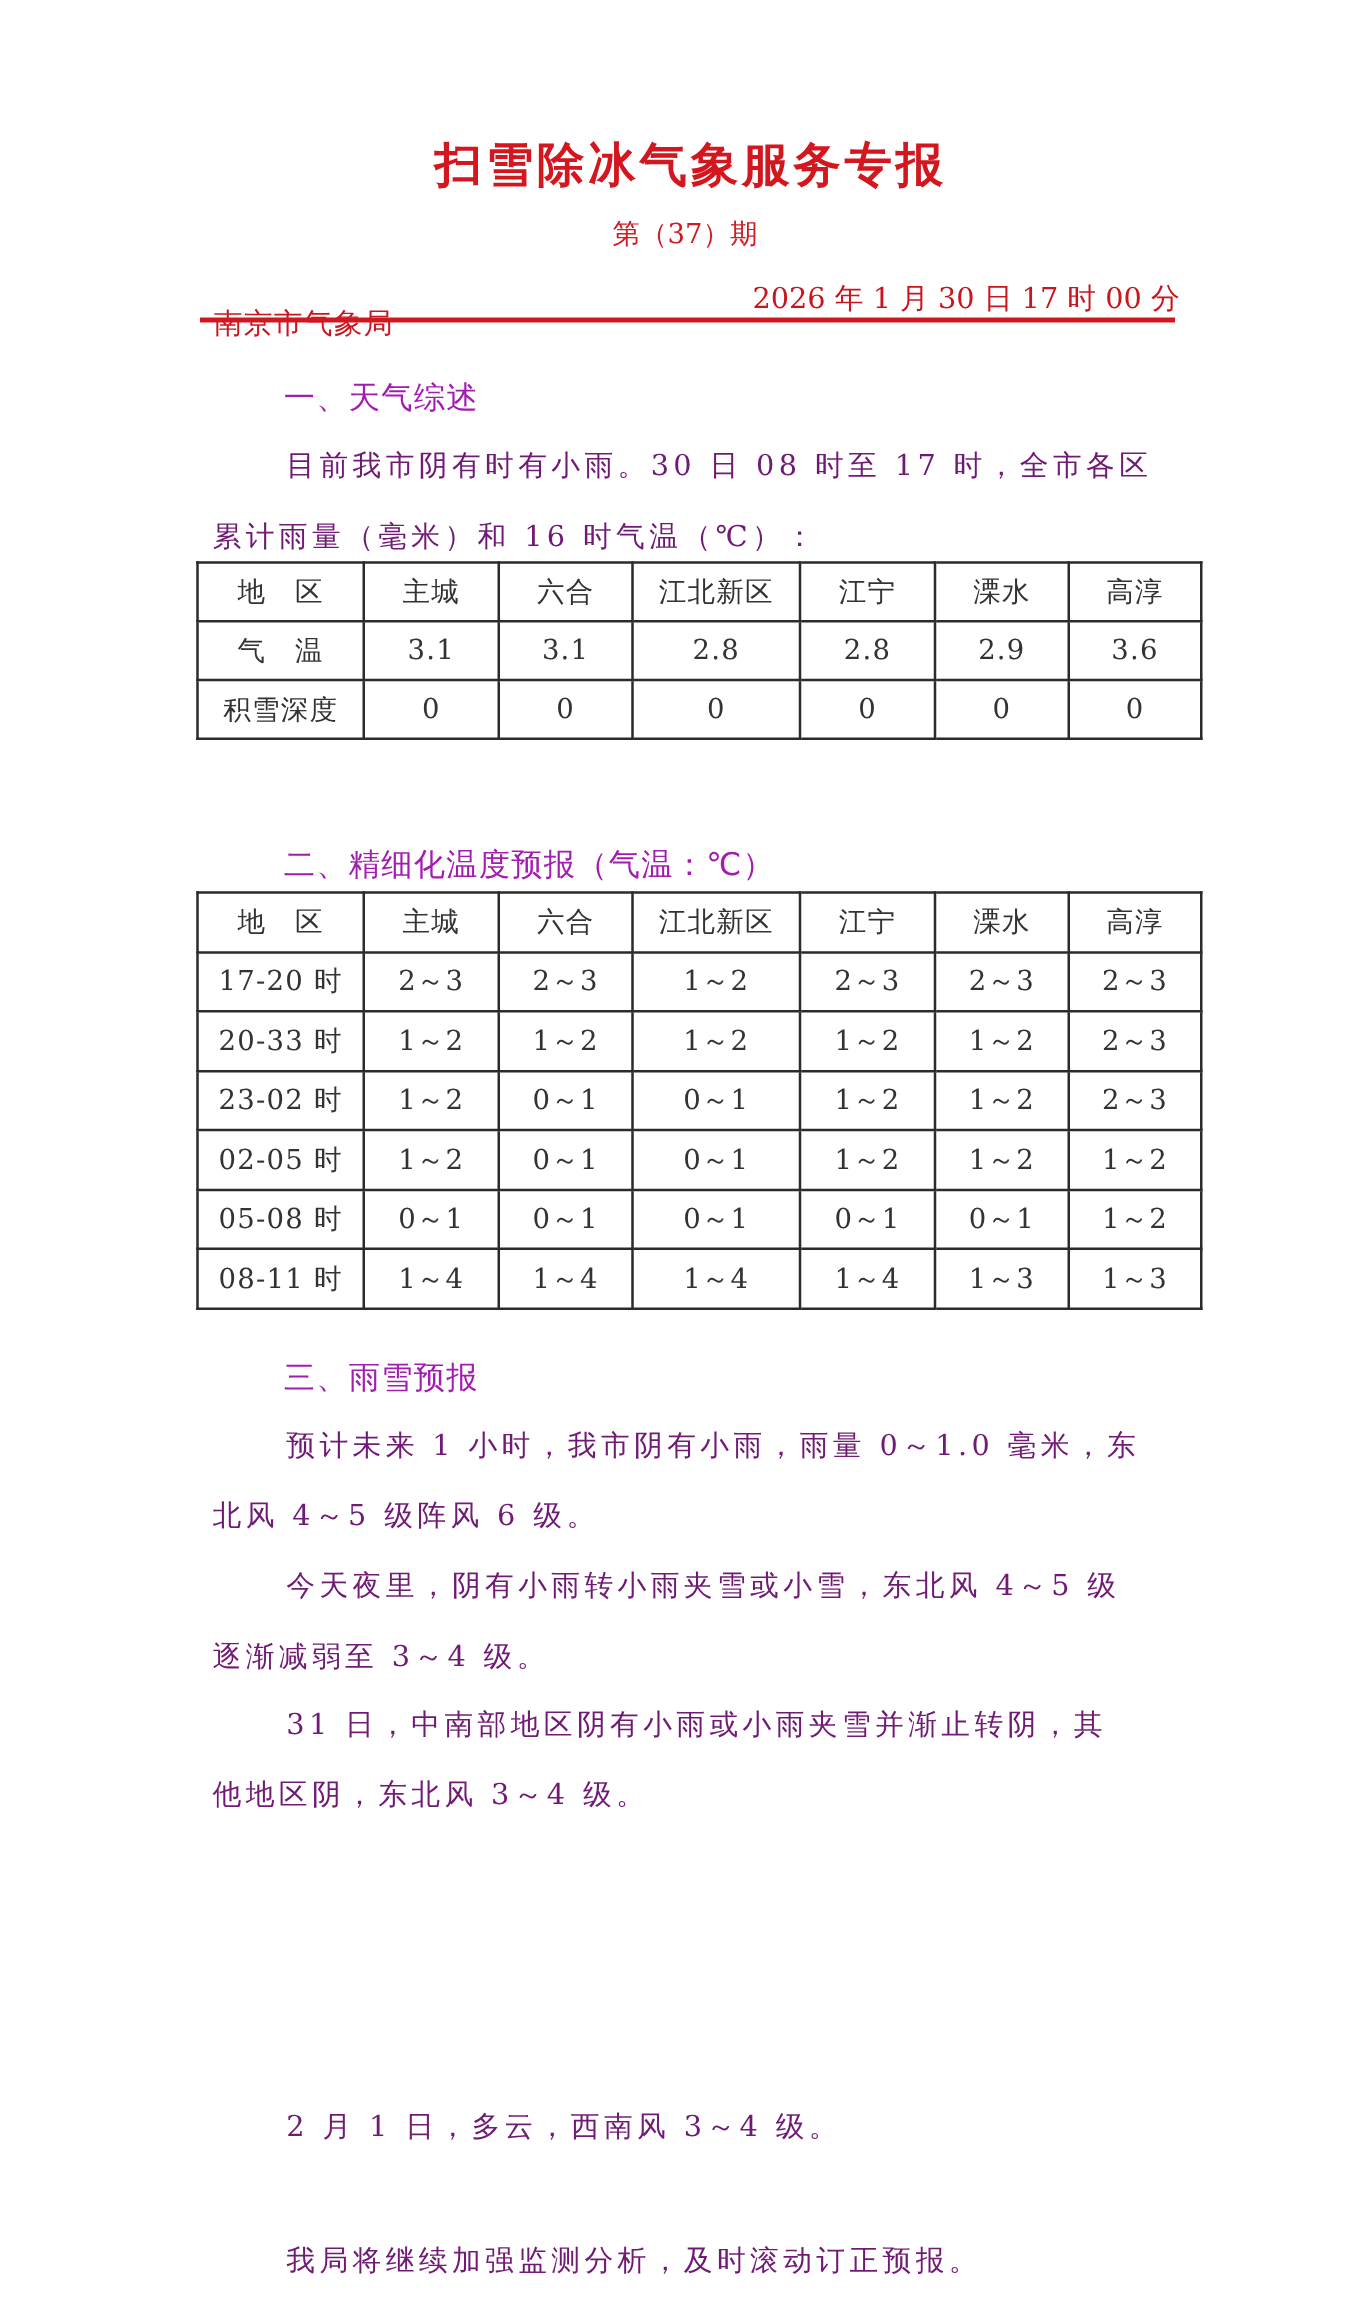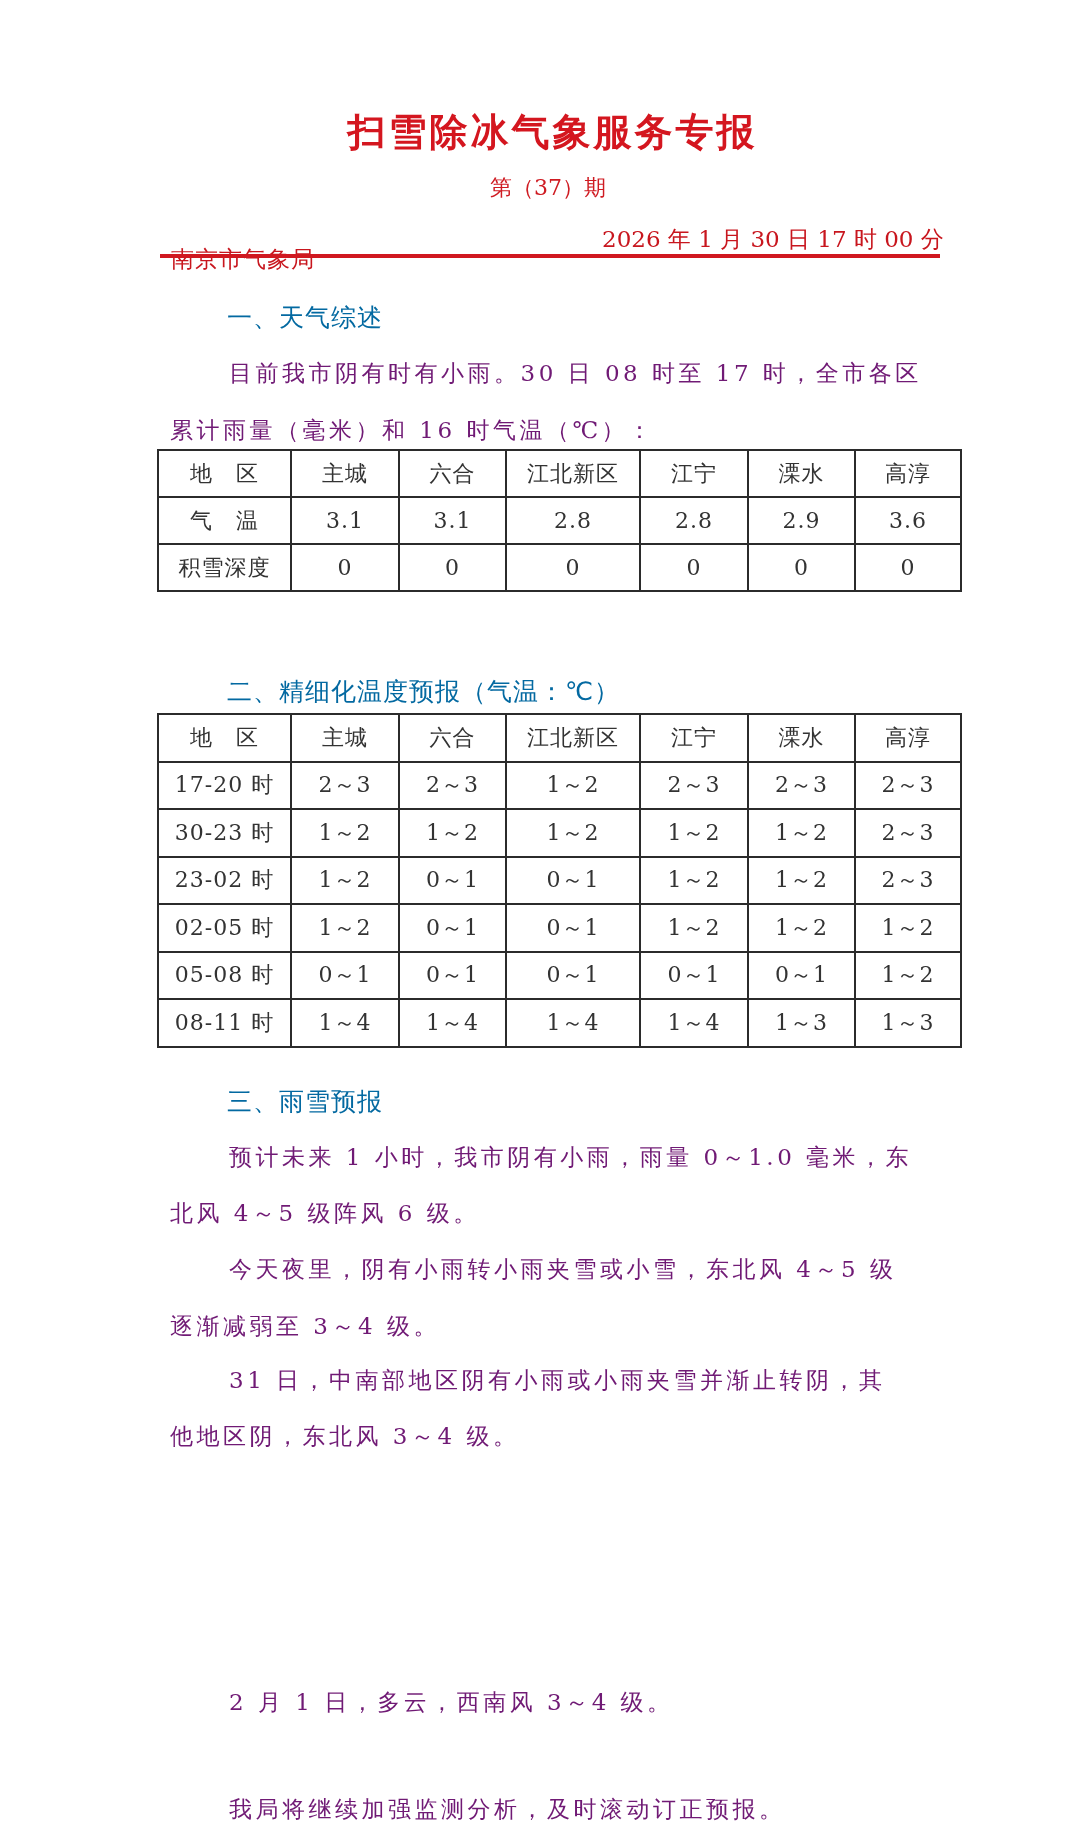--- a/index.html
+++ b/index.html
@@ -3,21 +3,21 @@
 <meta charset="utf-8">
 <style>
   html, body { margin: 0; padding: 0; background: #ffffff; }
   body { width: 1080px; height: 1844px; position: relative; overflow: hidden; color: #1e1e1e; font-family: "DejaVu Serif", "Liberation Serif", serif; }
   .abs { position: absolute; white-space: nowrap; }
   .title { left: 0; width: 1105px; top: 108px; text-align: center; font-family: "DejaVu Sans", "Liberation Sans", sans-serif; font-weight: bold; font-size: 38px; color: #d4161f; letter-spacing: 3px; line-height: 48px; }
   .issue { left: 0; width: 1096px; top: 174px; text-align: center; font-size: 22px; color: #cf1b22; line-height: 28px; }
   .org { left: 171px; top: 224px; font-size: 23px; color: #c8161e; line-height: 30px; letter-spacing: 1px; margin-top: 20px; }
   .date { left: 602px; top: 224px; width: 332px; text-align: right; font-size: 23px; color: #c8161e; line-height: 30px; }
   .redline { left: 160px; top: 254px; width: 780px; height: 4px; background: #d01820; }
-  .heading { left: 227px; font-family: "DejaVu Sans", "Liberation Sans", sans-serif; font-size: 25px; color: #0369a1; line-height: 34px; letter-spacing: 1px; }
+  .heading { left: 227px; font-family: "DejaVu Sans", "Liberation Sans", sans-serif; font-size: 25px; color: #a21caf; line-height: 34px; letter-spacing: 1px; }
   .para { font-size: 23px; color: #701a75; line-height: 32px; letter-spacing: 3.5px; }
   .indent { left: 229px; }
   .flush { left: 170px; }
   table.grid { position: absolute; left: 157px; border-collapse: collapse; table-layout: fixed; }
   table.grid td { border: 2px solid #2b2b2b; text-align: center; padding: 0; font-size: 22px; color: #333; letter-spacing: 1px; }
   table.t1 { top: 449px; width: 790px; }
   table.t1 td { height: 45px; }
   table.t2 { top: 713px; width: 790px; }
   table.t2 td { height: 45.5px; }
   .c0 { width: 131px; } .c1 { width: 106px; } .c2 { width: 105px; } .c3 { width: 132px; }
@@ -84,21 +84,21 @@
   <tr>
     <td>17-20 时</td>
     <td>2～3</td>
     <td>2～3</td>
     <td>1～2</td>
     <td>2～3</td>
     <td>2～3</td>
     <td>2～3</td>
   </tr>
   <tr>
-    <td>30-23 时</td>
+    <td>20-33 时</td>
     <td>1～2</td>
     <td>1～2</td>
     <td>1～2</td>
     <td>1～2</td>
     <td>1～2</td>
     <td>2～3</td>
   </tr>
   <tr>
     <td>23-02 时</td>
     <td>1～2</td>

